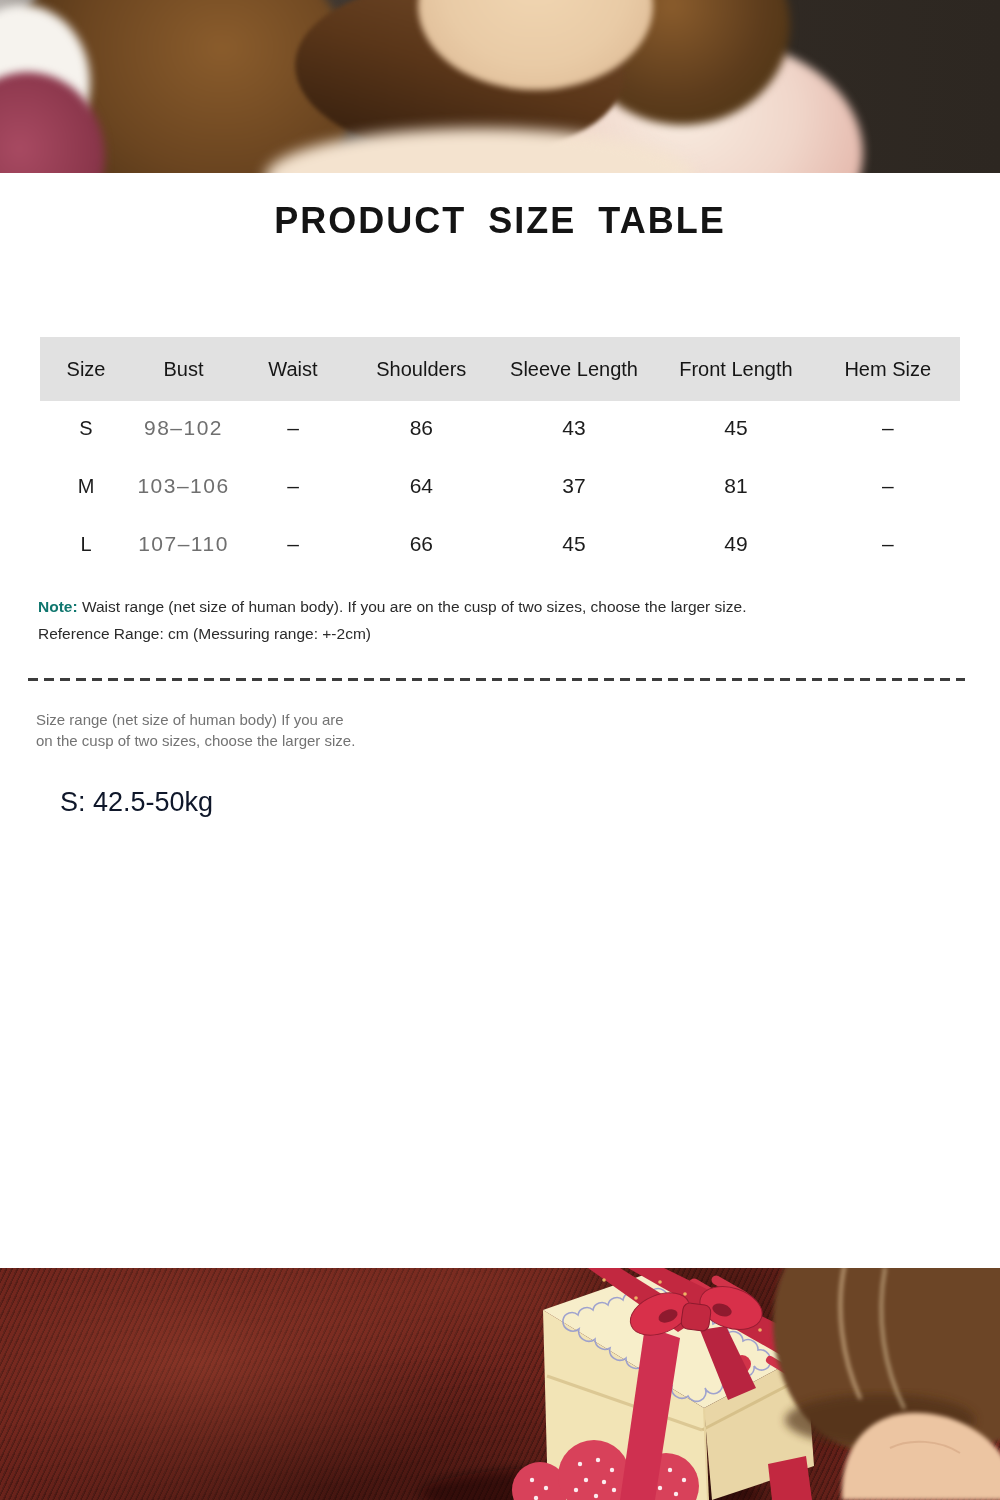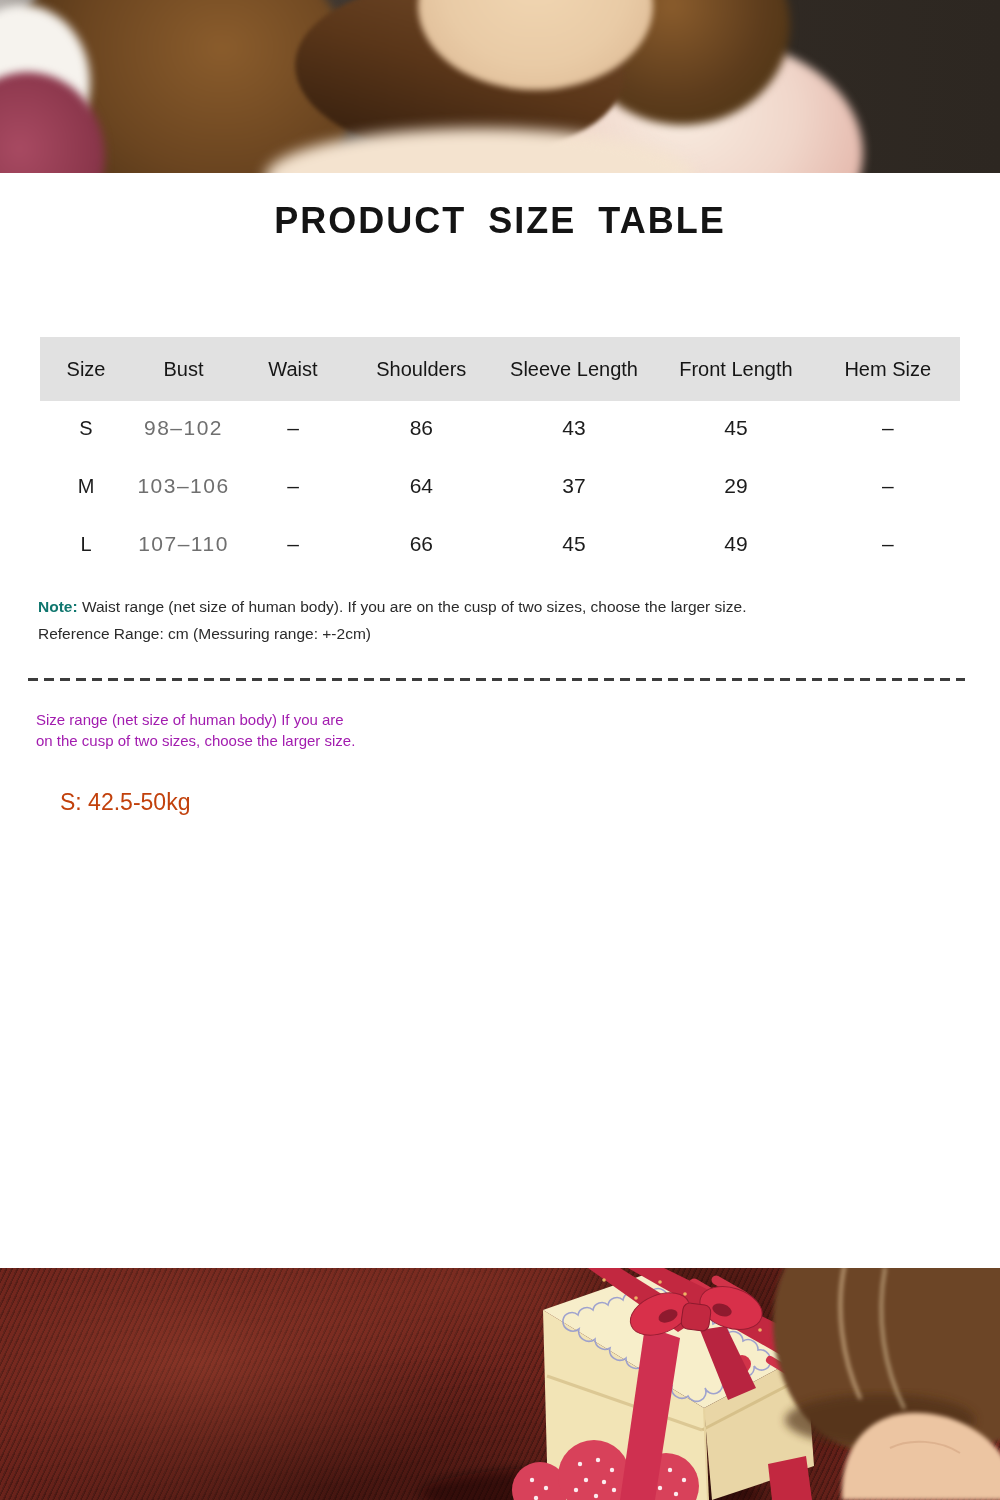--- a/index.html
+++ b/index.html
@@ -43,23 +43,23 @@
   .tbl-row .c.size{font-size:20px;font-weight:500;}
   .tbl-row .c.bust{color:#6f6f6f;letter-spacing:1.5px;}
 
   
   .note-block{position:absolute;left:38px;top:593px;width:820px;font-size:15.5px;line-height:27px;color:#2b2b2b;}
   .note-block b{font-weight:700;color:#0f766e;}
 
   .dashed-divider{position:absolute;left:28px;top:678px;width:937px;height:3px;
      background:repeating-linear-gradient(90deg,#3c3c3c 0 10px,transparent 10px 16px);}
 
-  .size-range{position:absolute;left:36px;top:709px;font-size:15px;line-height:21px;color:#a21caf;}
+  .size-range{position:absolute;left:36px;top:709px;font-size:15px;line-height:21px;color:#737373;}
   .weights{position:absolute;left:60px;top:777px;}
-  .weights .w{height:50px;display:flex;align-items:center;font-size:23px;color:#c2410c;}
+  .weights .w{height:50px;display:flex;align-items:center;font-size:27px;color:#0f172a;}
 
   
   .photo-bottom{position:absolute;top:1268px;left:0;width:1000px;height:232px;overflow:hidden;
      background-color:#6f241c;
      background-image:
        radial-gradient(ellipse 420px 260px at 20% 42%, rgba(170,76,54,.40), transparent 62%),
        radial-gradient(ellipse 260px 420px at 71% 55%, rgba(25,4,2,.58), transparent 65%),
        radial-gradient(ellipse 520px 200px at 33% 95%, rgba(22,4,2,.50), transparent 70%),
        radial-gradient(ellipse 300px 120px at 45% 8%, rgba(150,62,44,.35), transparent 70%),
        repeating-linear-gradient(115deg, rgba(0,0,0,.28) 0 2px, transparent 2px 5px),
@@ -105,21 +105,21 @@
       <div class="c">43</div>
       <div class="c">45</div>
       <div class="c">–</div>
     </div>
     <div class="tbl-row tbl-grid">
       <div class="c size">M</div>
       <div class="c bust">103–106</div>
       <div class="c">–</div>
       <div class="c">64</div>
       <div class="c">37</div>
-      <div class="c">29</div>
+      <div class="c">81</div>
       <div class="c">–</div>
     </div>
     <div class="tbl-row tbl-grid">
       <div class="c size">L</div>
       <div class="c bust">107–110</div>
       <div class="c">–</div>
       <div class="c">66</div>
       <div class="c">45</div>
       <div class="c">49</div>
       <div class="c">–</div>

